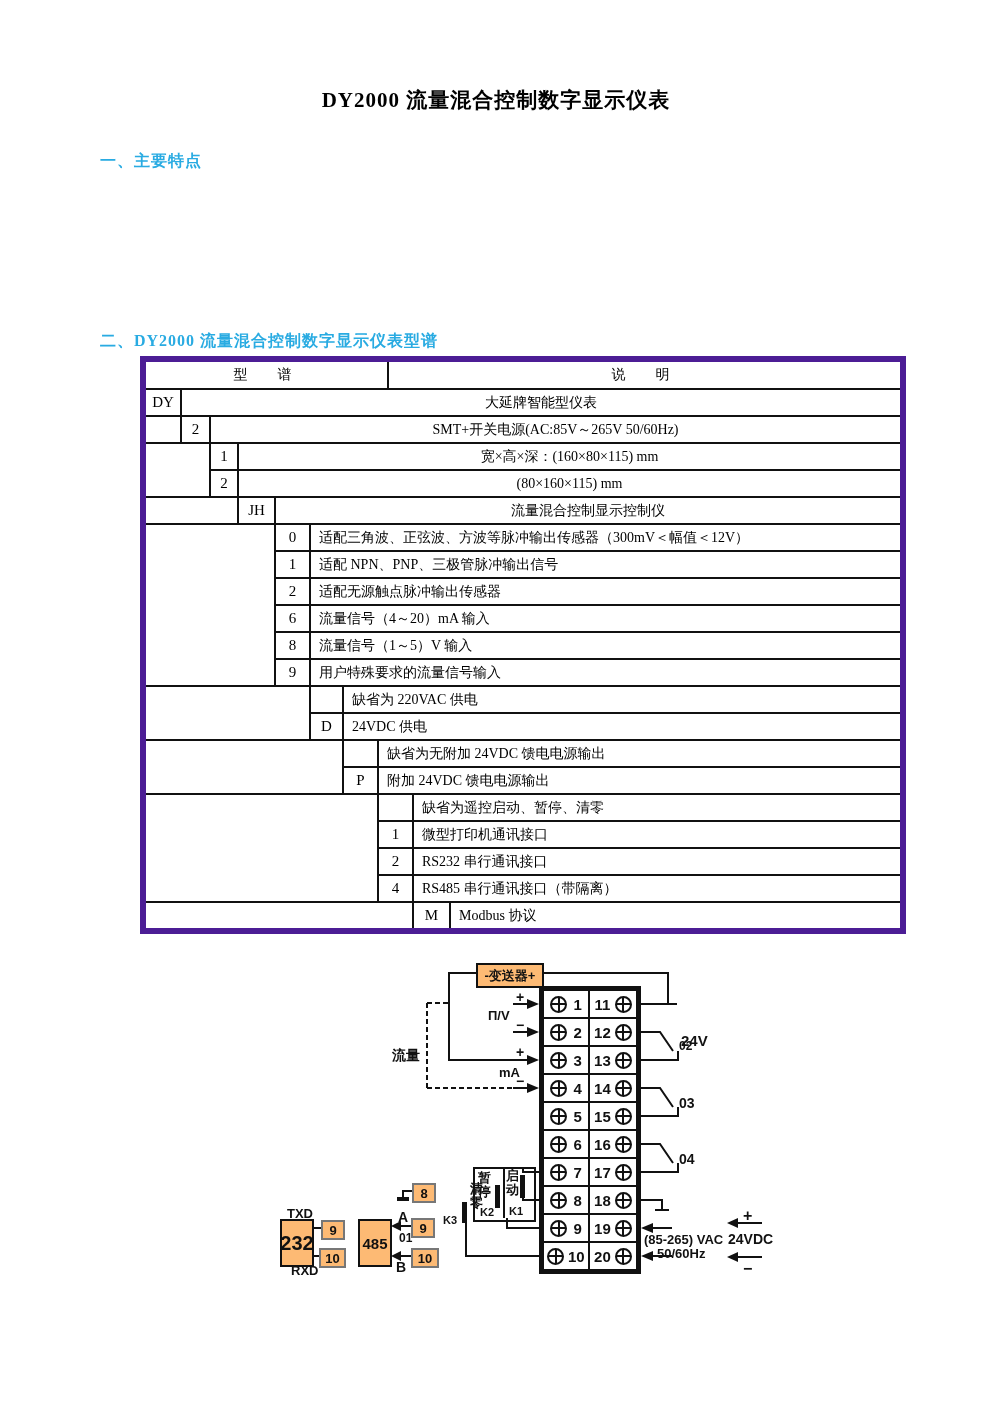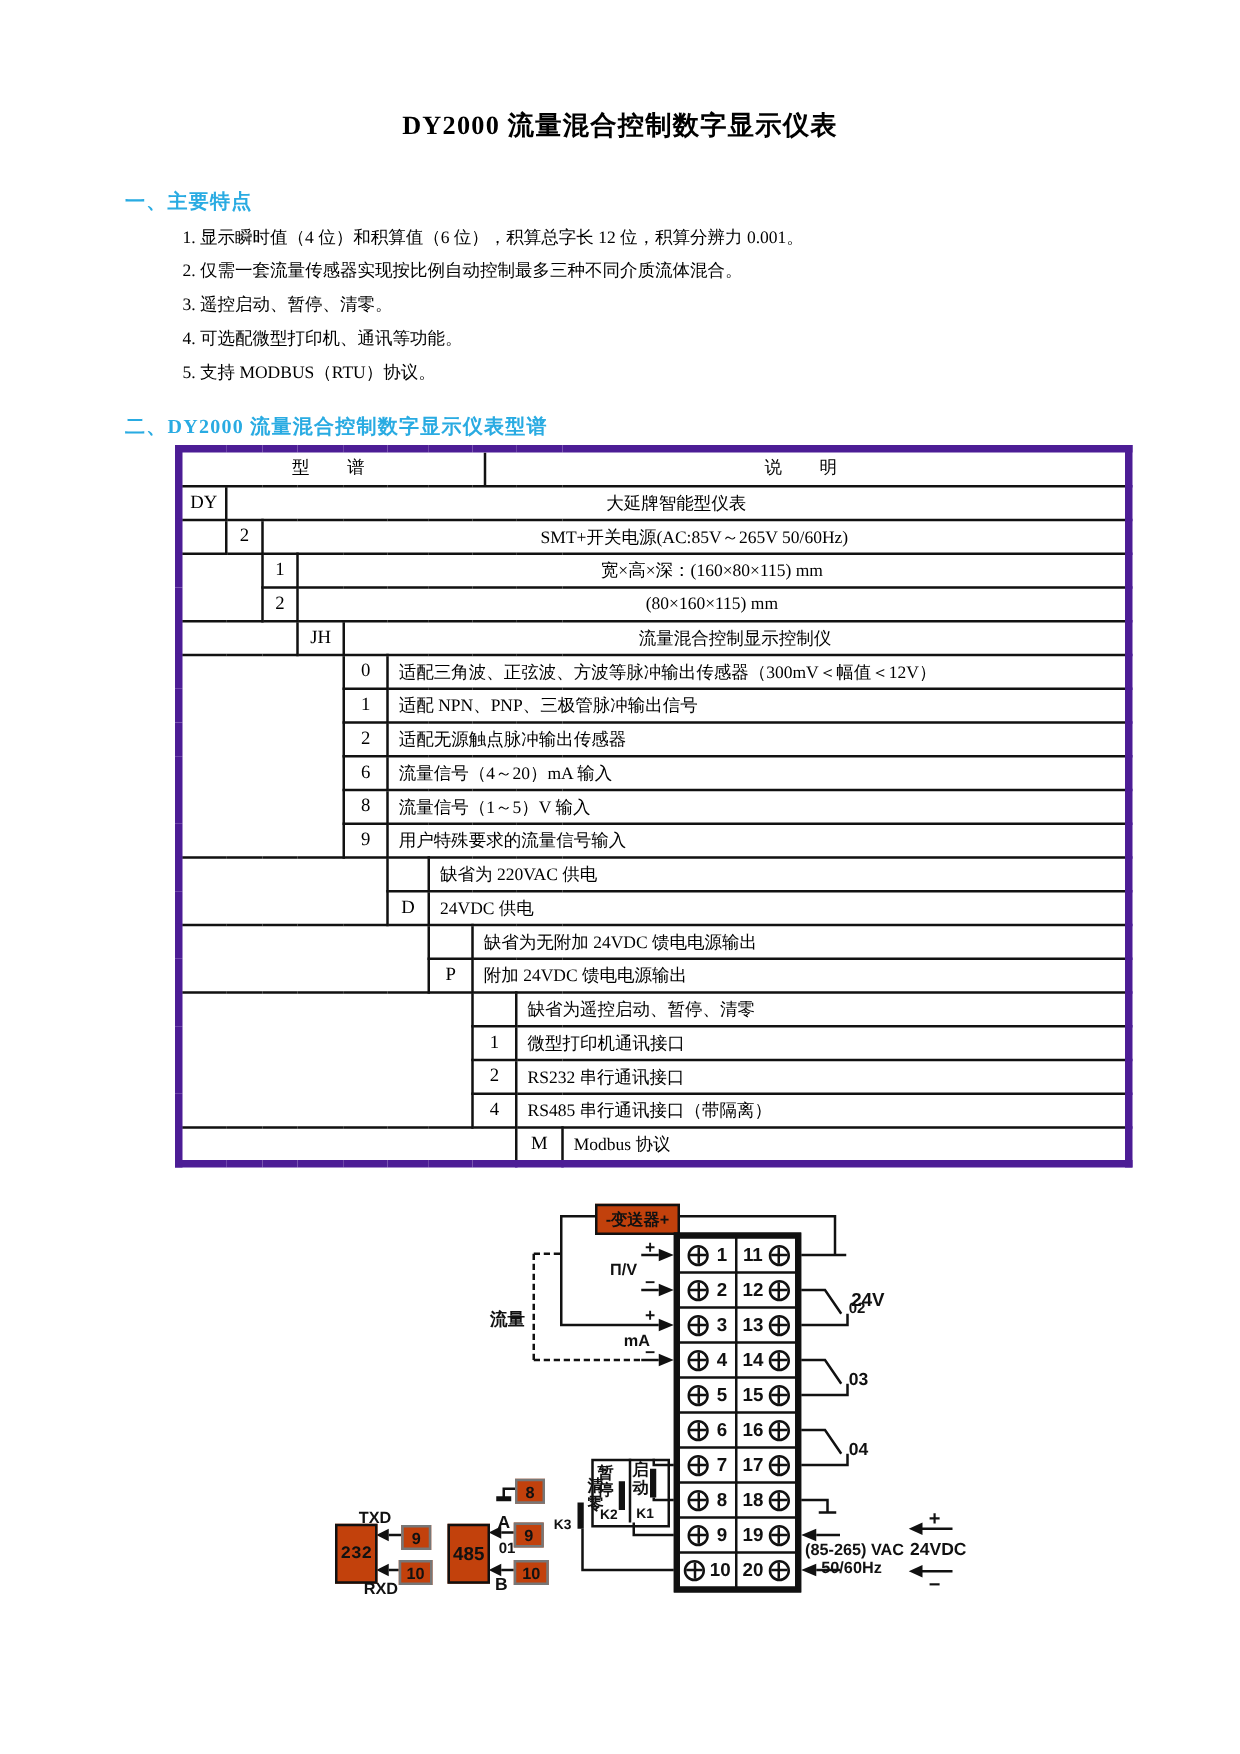--- a/index.html
+++ b/index.html
@@ -24,21 +24,21 @@
   .hdr-wrap{display:flex;width:100%;height:26px;line-height:26px;font-weight:normal;}
   .hdr-l{width:241px;border-right:2px solid #111;text-align:center;letter-spacing:8px;}
   .hdr-r{flex:1;text-align:center;letter-spacing:8px;}
 
   
   .diag{position:absolute;top:955px;left:0;width:992px;height:345px;}
   .wires{position:absolute;left:0;top:0;}
   .dl{position:absolute;font-family:"Liberation Sans","DejaVu Sans",sans-serif;
       font-weight:bold;white-space:nowrap;color:#111;line-height:1;}
   .vert{white-space:normal;width:15px;word-break:break-all;line-height:1.08;text-align:center;}
-  .dbox{position:absolute;border:2px solid #111;background:#c2410c;display:flex;
+  .dbox{position:absolute;border:2px solid #111;background:#fdba74;display:flex;
         align-items:center;justify-content:center;
         font-family:"Liberation Sans","DejaVu Sans",sans-serif;font-weight:bold;color:#111;}
   .gray{border-color:#777;}
   .kbar{position:absolute;width:5px;background:#111;}
   .kbox{position:absolute;border:2px solid #111;}
   .kdiv{position:absolute;width:2px;background:#111;}
 
   .tblock{position:absolute;left:539px;top:31px;width:102px;height:288px;box-sizing:border-box;
           border:3px solid #111;background:#111;display:grid;
           grid-template-columns:44px 1fr;grid-auto-rows:26px;gap:2px;padding:2px;}
@@ -53,27 +53,20 @@
                 width:2px;background:#111;}
 </style>
 </head>
 <body>
 
 <div class="page">
 
   <div class="title">DY2000 流量混合控制数字显示仪表</div>
 
   <div class="h2" id="h-features">一、主要特点</div>
-  <div class="features">
-    <div class="feat">1. 显示瞬时值（4 位）和积算值（6 位），积算总字长 12 位，积算分辨力 0.001。</div>
-    <div class="feat">2. 仅需一套流量传感器实现按比例自动控制最多三种不同介质流体混合。</div>
-    <div class="feat">3. 遥控启动、暂停、清零。</div>
-    <div class="feat">4. 可选配微型打印机、通讯等功能。</div>
-    <div class="feat">5. 支持 MODBUS（RTU）协议。</div>
-  </div>
 
   <div class="h2" id="h-models">二、DY2000 流量混合控制数字显示仪表型谱</div>
 
   <table class="mt">
     <colgroup>
       <col style="width:38px">
         <col style="width:29px">
         <col style="width:28px">
       <col style="width:37px">
         <col style="width:35px">
@@ -338,21 +331,21 @@
     <div class="kbar" style="left:520px;top:220px;height:23px;"></div>
     <div class="kbar" style="left:495px;top:230px;height:23px;"></div>
     <div class="kbar" style="left:462px;top:247px;height:21px;"></div>
     <div class="dl vert" style="left:505px;top:214px;font-size:13px;">启动</div>
     <div class="dl" style="left:509px;top:251px;font-size:11px;">K1</div>
     <div class="dl vert" style="left:477px;top:216px;font-size:13px;">暂停</div>
     <div class="dl" style="left:480px;top:252px;font-size:11px;">K2</div>
     <div class="dl vert" style="left:444px;top:227px;font-size:13px;margin-left:25px;">清零</div>
     <div class="dl" style="left:443px;top:260px;font-size:11px;">K3</div>
 
-    <div class="dbox" style="left:268px;top:264px;width:30px;height:44px;font-size:14px;font-family:Liberation Mono, monospace;">232</div>
+    <div class="dbox" style="left:280px;top:264px;width:30px;height:44px;font-size:20px;">232</div>
     <div class="dl" style="left:287px;top:252px;font-size:13px;">TXD</div>
     <div class="dl" style="left:291px;top:309px;font-size:13px;">RXD</div>
     <div class="dbox gray" style="left:321px;top:265px;width:20px;height:16px;font-size:13px;">9</div>
     <div class="dbox gray" style="left:319px;top:293px;width:23px;height:16px;font-size:13px;">10</div>
 
     <div class="dbox" style="left:358px;top:264px;width:30px;height:44px;font-size:15px;">485</div>
     <div class="dbox gray" style="left:412px;top:228px;width:20px;height:16px;font-size:13px;">8</div>
     <div class="dl" style="left:398px;top:255px;font-size:14px;">A</div>
     <div class="dbox gray" style="left:411px;top:263px;width:20px;height:16px;font-size:13px;">9</div>
     <div class="dl" style="left:399px;top:277px;font-size:12px;">01</div>

